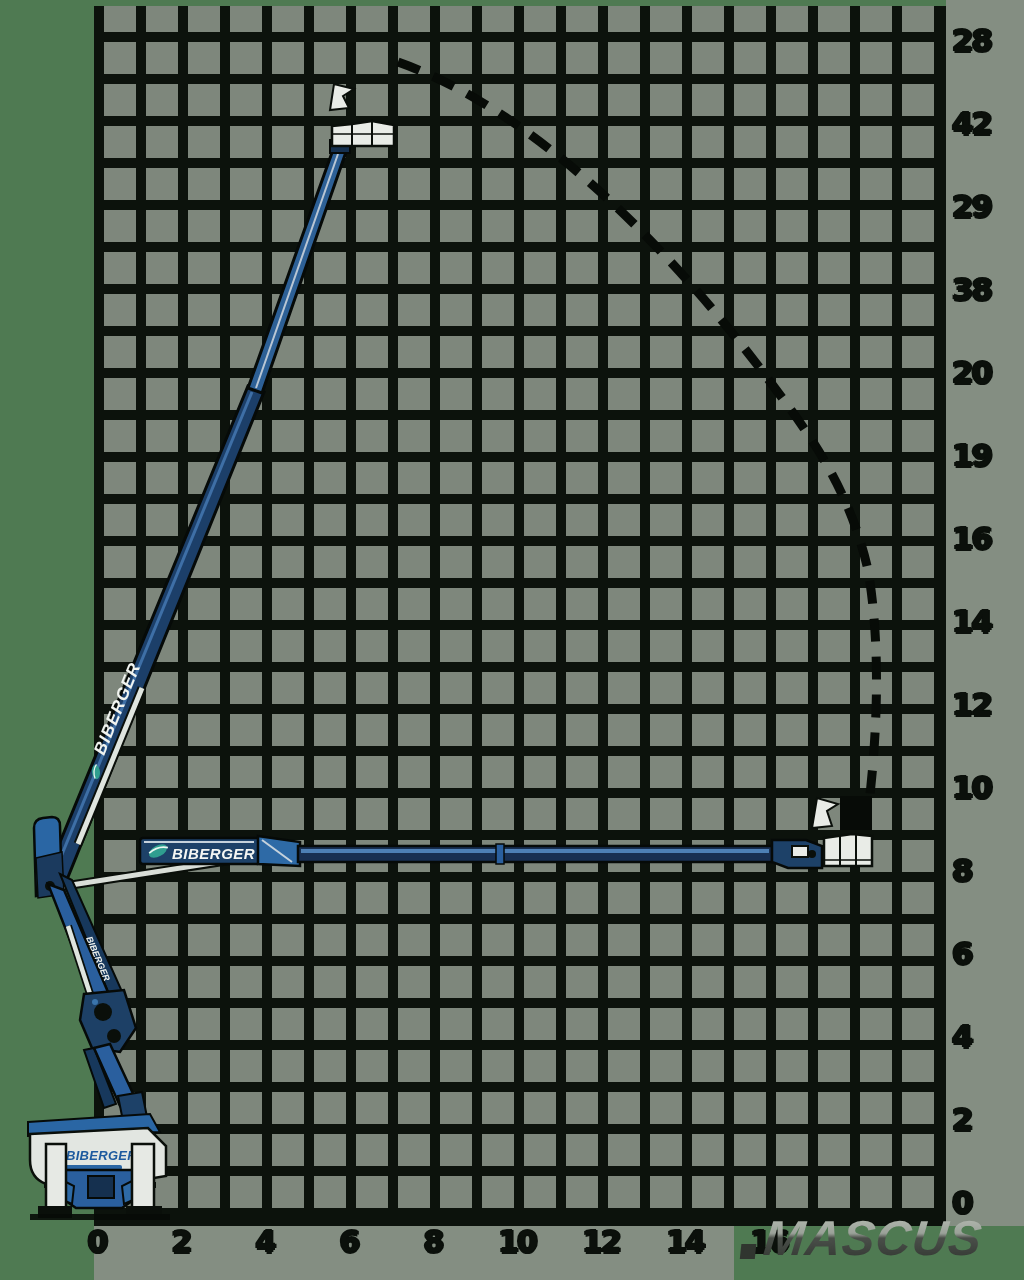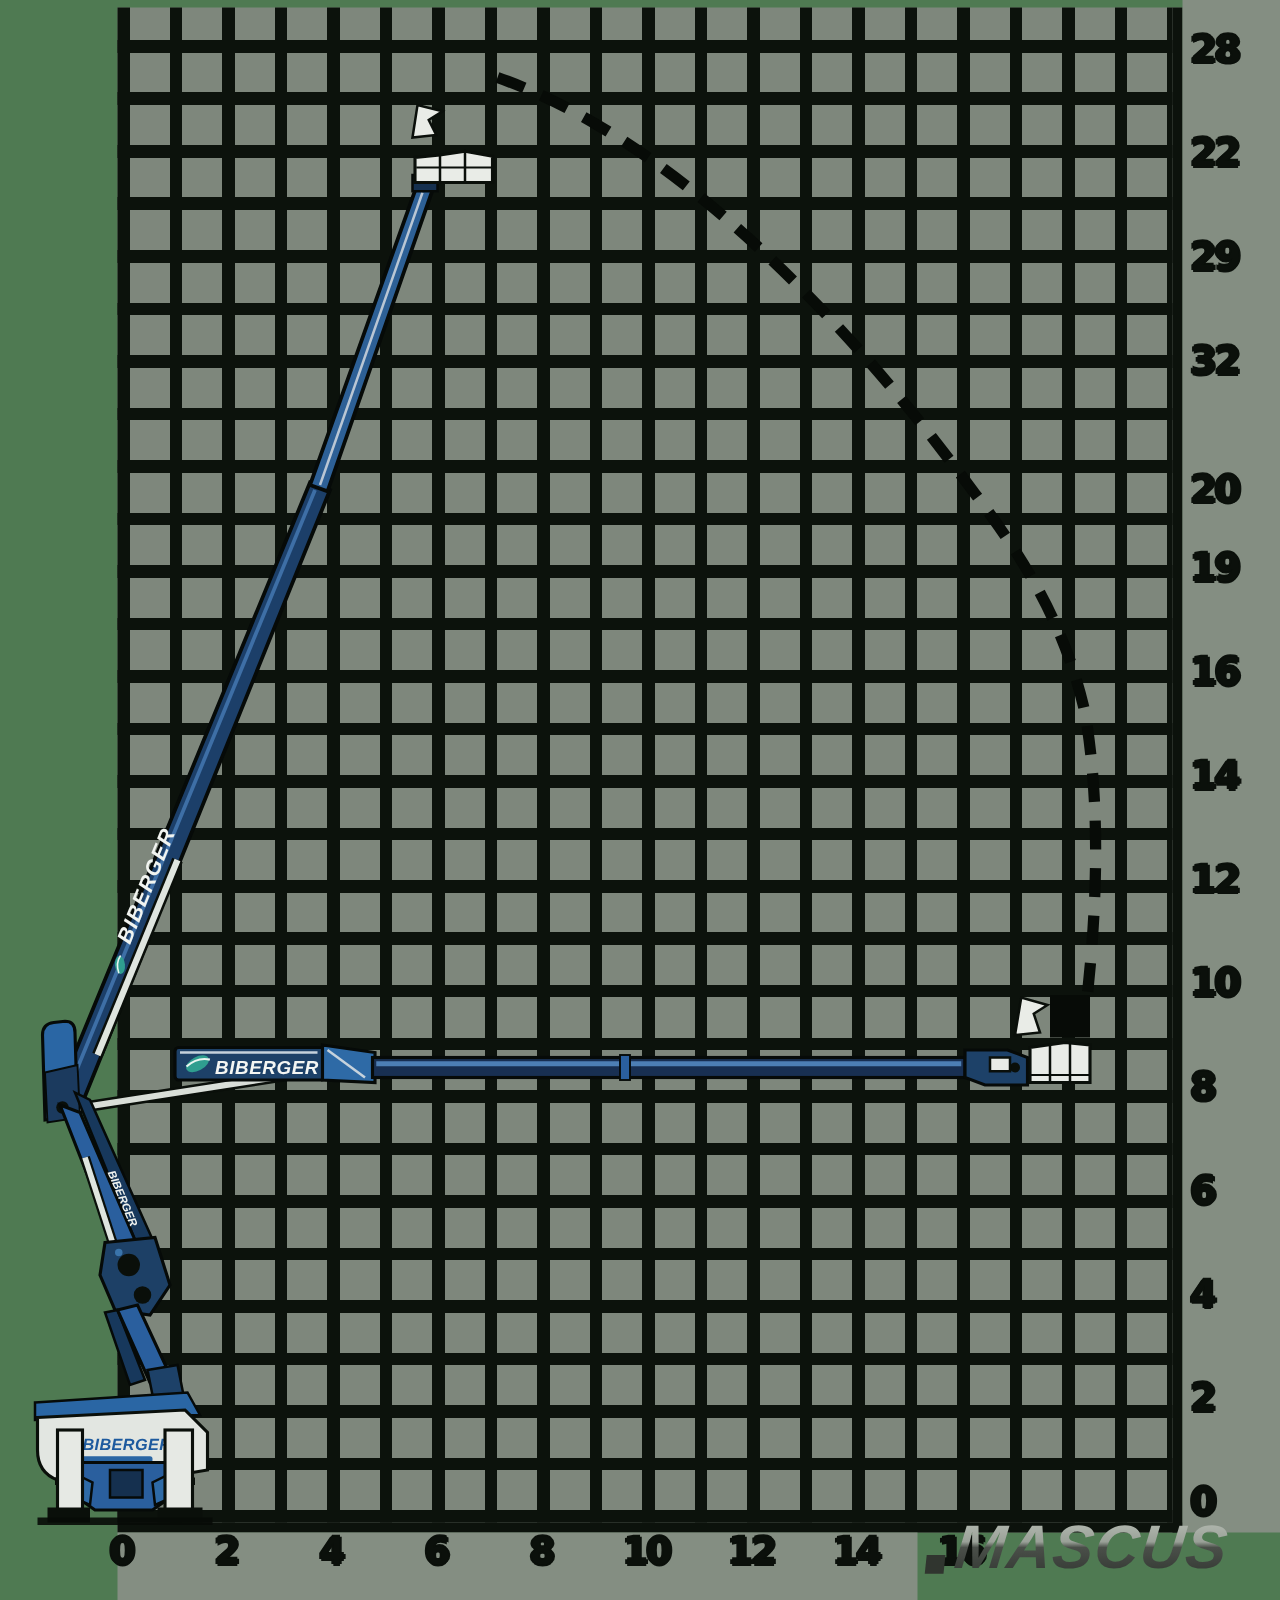--- a/index.html
+++ b/index.html
@@ -43,24 +43,24 @@
 </style>
 </head>
 <body>
 
 <div class="canvas">
 
   <div class="plot"></div>
 
   <div class="strip-right">
     <span class="ylab" style="top:20px">28</span>
-    <span class="ylab" style="top:103px">22</span>
+    <span class="ylab" style="top:103px">42</span>
     <span class="ylab" style="top:186px">29</span>
-    <span class="ylab" style="top:269px">32</span>
-    <span class="ylab" style="top:372px">20</span>
+    <span class="ylab" style="top:269px">38</span>
+    <span class="ylab" style="top:352px">20</span>
     <span class="ylab" style="top:435px">19</span>
     <span class="ylab" style="top:518px">16</span>
     <span class="ylab" style="top:601px">14</span>
     <span class="ylab" style="top:684px">12</span>
     <span class="ylab" style="top:767px">10</span>
     <span class="ylab" style="top:850px">8</span>
     <span class="ylab" style="top:933px">6</span>
     <span class="ylab" style="top:1016px">4</span>
     <span class="ylab" style="top:1099px">2</span>
     <span class="ylab" style="top:1182px">0</span>

